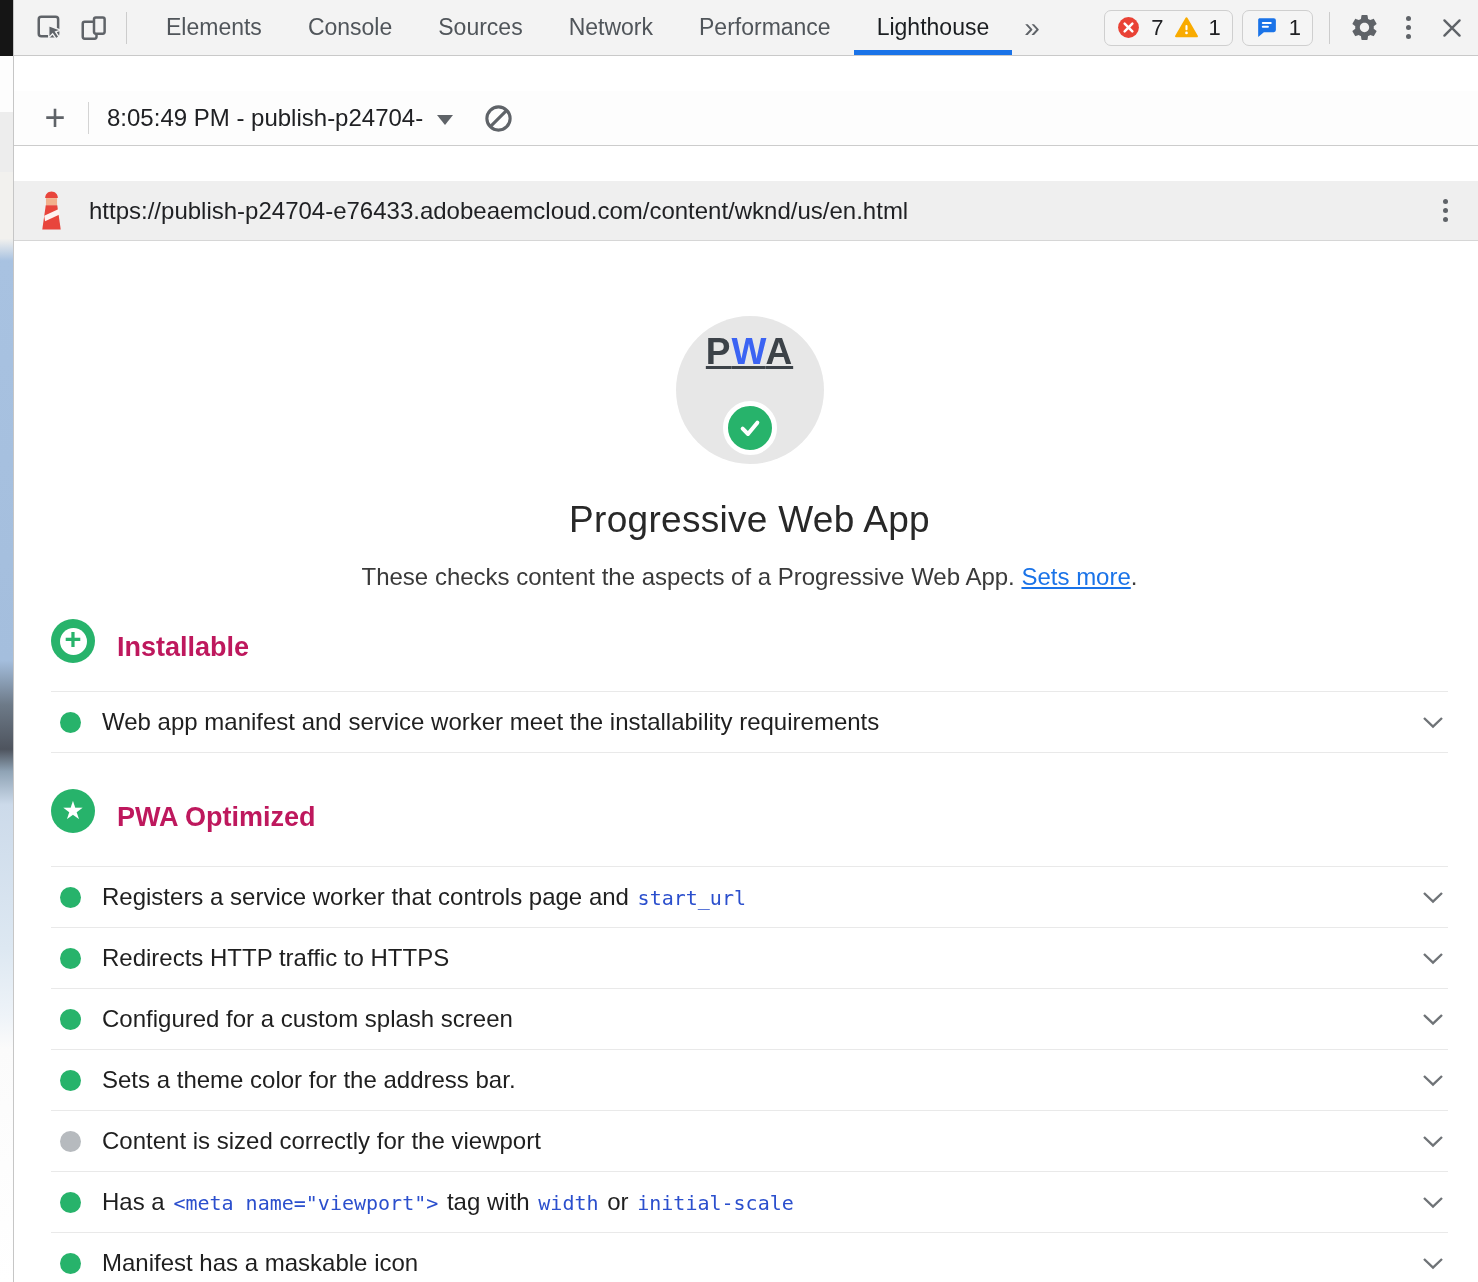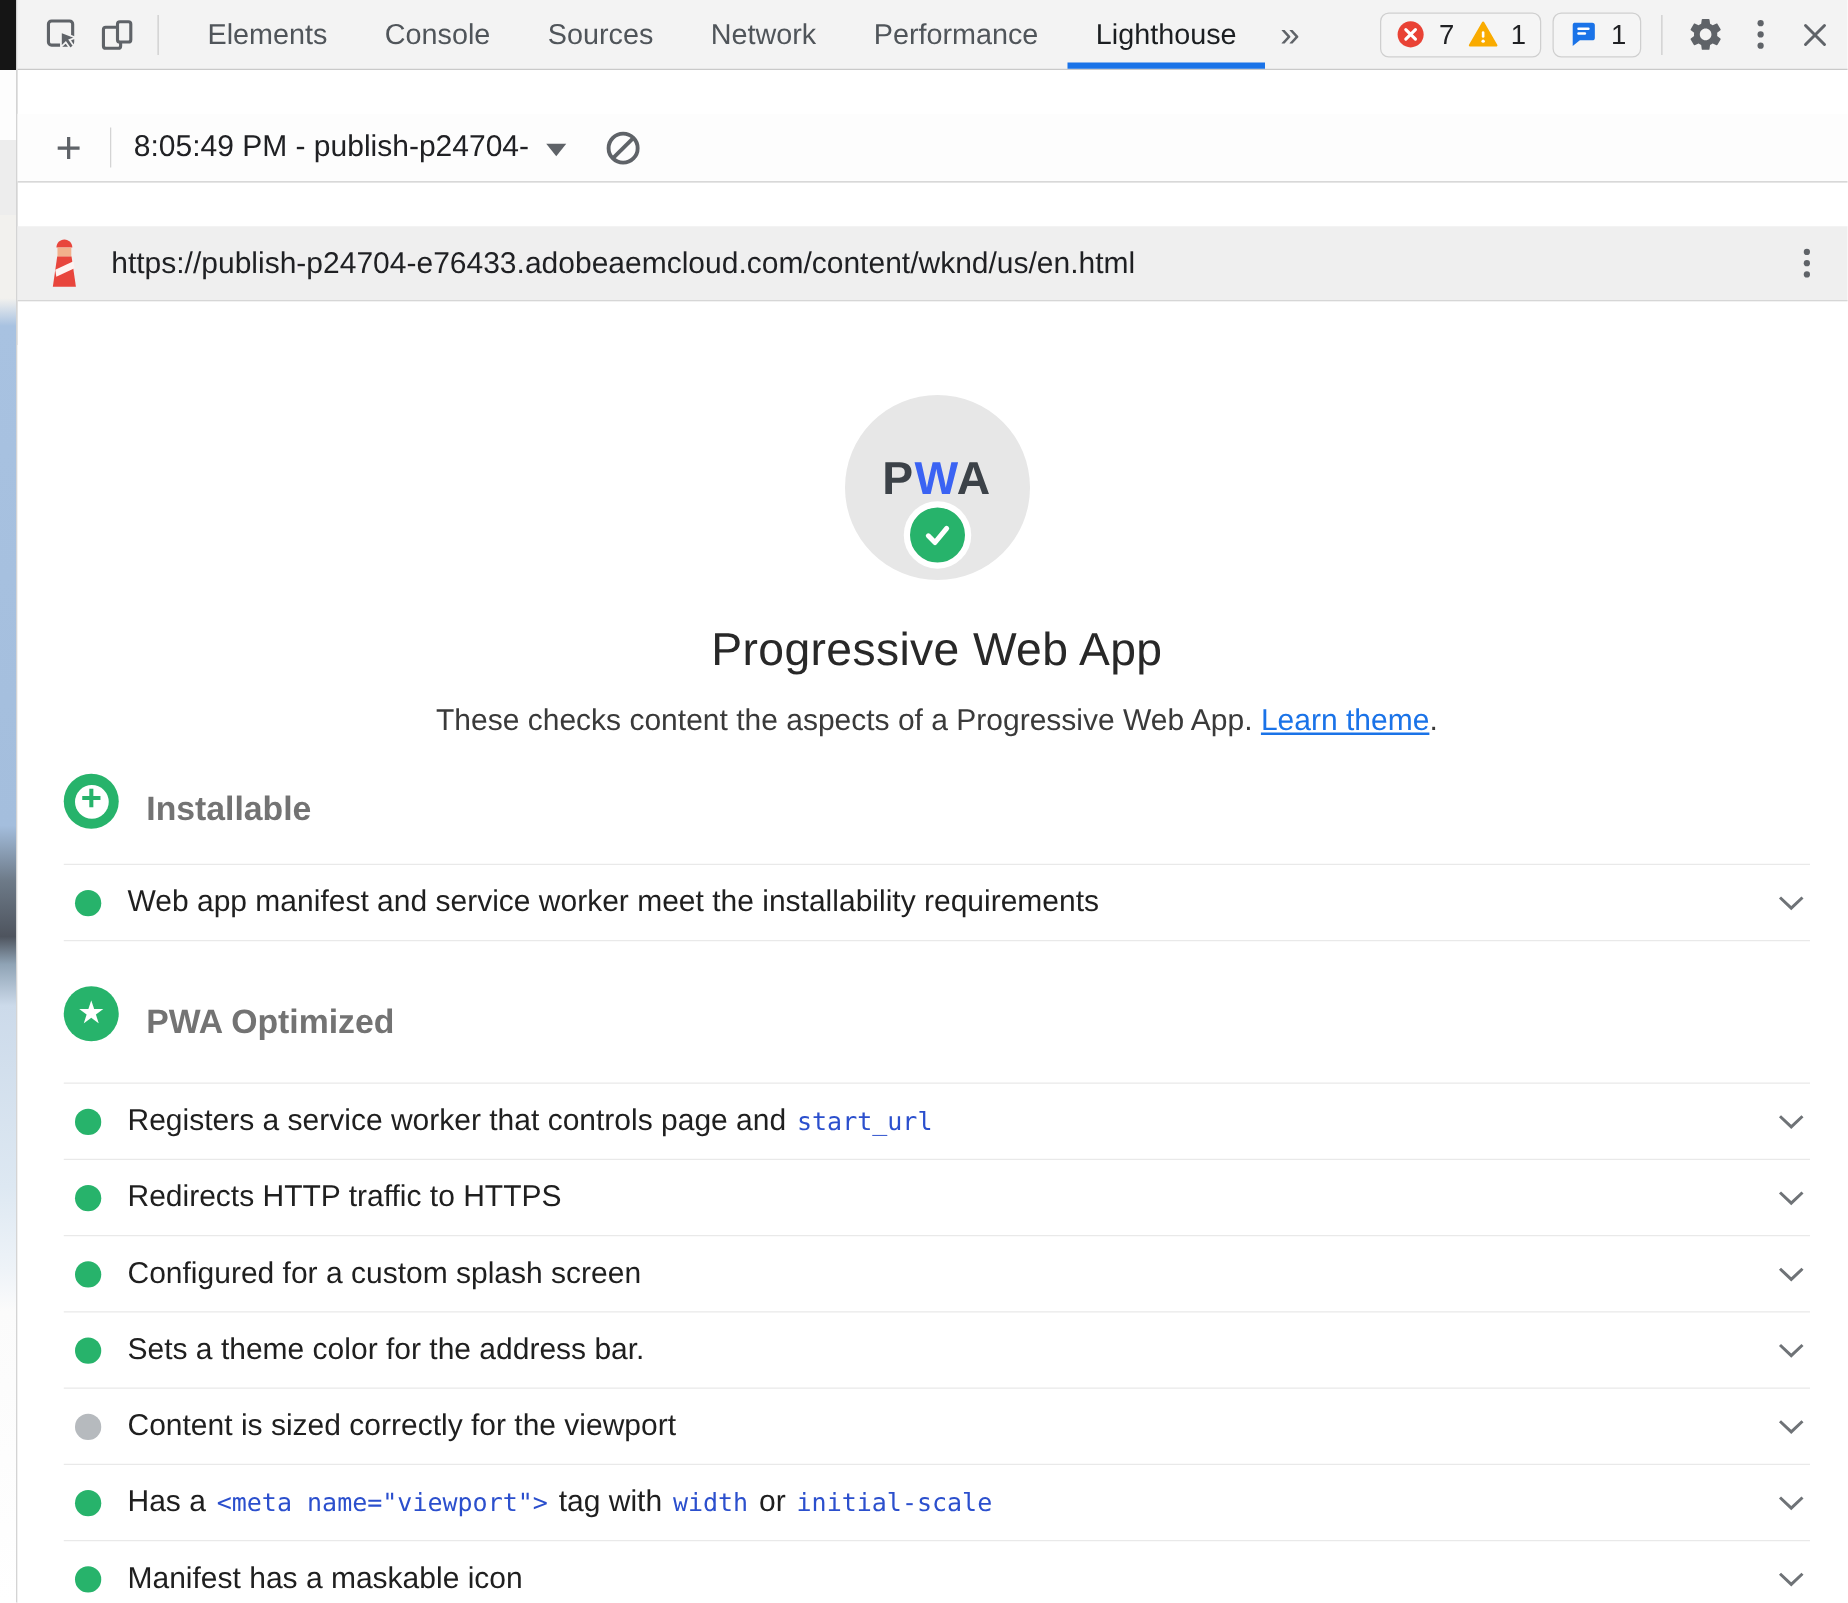--- a/index.html
+++ b/index.html
@@ -59,39 +59,39 @@
   .urlbar{height:60px;min-height:60px;background:#efefef;border-bottom:1px solid #d6d6d6;
     display:flex;align-items:center;}
   .lh-icon{margin:0 24px 0 24px;display:flex;}
   .url-text{font-size:24px;color:#1f2023;flex:1;white-space:nowrap;overflow:hidden;}
   .url-kebab{margin-right:30px;cursor:pointer;}
 
   
   .report{flex:1;background:#fff;overflow:hidden;padding:0 30px 0 37px;}
   .pwa-badge{width:148px;height:148px;border-radius:50%;background:#e7e7e7;margin:40px auto 0;
     position:relative;display:flex;flex-direction:column;align-items:center;}
-  .pwa-text{margin-top:46px;font-size:37px;font-weight:800;letter-spacing:1px;color:#3c4248;}
+  .pwa-text{margin-top:15px;font-size:37px;font-weight:800;letter-spacing:1px;color:#3c4248;text-decoration:underline;}
   .pwa-text .w{color:var(--pwa-w-blue);}
   .pwa-check{position:absolute;bottom:9px;left:50%;transform:translateX(-50%);
     width:54px;height:54px;border-radius:50%;background:var(--pass-green);
     border:5px solid #fff;display:flex;align-items:center;justify-content:center;}
   .report-title{text-align:center;font-size:37px;font-weight:400;color:#282828;margin-top:35px;letter-spacing:.3px;}
   .report-subtitle{text-align:center;font-size:24px;color:#3a3a3a;margin-top:22px;}
   .learn-more{color:var(--link-blue);text-decoration:underline;cursor:pointer;}
 
   .section-header{display:flex;align-items:center;}
   .section-header.installable{padding:28px 0 28px;}
   .section-header.pwa-optimized{padding:36px 0 33px;}
   .section-icon{width:44px;height:44px;border-radius:50%;background:var(--pass-green);
     display:flex;align-items:center;justify-content:center;position:relative;flex:none;}
   .plus-circle-icon::before{content:"";position:absolute;width:27px;height:27px;border-radius:50%;background:#fff;}
   .plus-circle-icon::after{content:"+";position:relative;color:var(--pass-green);
     font-size:29px;font-weight:700;line-height:1;margin-top:-3px;}
   .star-circle-icon::after{content:"★";color:#fff;font-size:25px;line-height:1;margin-top:-2px;}
-  .section-heading{font-size:27px;font-weight:700;color:#737373;margin-left:22px;margin-top:12px;}
+  .section-heading{font-size:27px;font-weight:700;color:#be185d;margin-left:22px;margin-top:12px;}
 
   .audit-list{border-top:1px solid #e9e9e9;text-align:center;}
   .audit-row{height:61px;display:flex;align-items:center;border-bottom:1px solid #e9e9e9;cursor:pointer;}
   .dot{width:21px;height:21px;border-radius:50%;margin:0 21px 0 9px;flex:none;}
   .dot.pass{background:var(--pass-green);}
   .dot.info{background:var(--info-gray);}
   .audit-text{font-size:24px;font-weight:500;color:#1f1f1f;white-space:nowrap;}
   .audit-text .code{font-family:"DejaVu Sans Mono",monospace;font-size:20px;font-weight:400;
     color:var(--code-blue);padding:0 2px;}
   .row-chevron{margin-left:auto;margin-right:4px;display:flex;flex:none;}
@@ -215,21 +215,21 @@
     <div class="pwa-badge">
       <div class="pwa-text"><span>P</span><span class="w">W</span><span>A</span></div>
       <div class="pwa-check">
         <svg width="32" height="32" viewBox="0 0 24 24">
           <path d="M6.5 12.5 l4 4 7-8.5" fill="none" stroke="#fff" stroke-width="3" stroke-linecap="round" stroke-linejoin="round"></path>
         </svg>
       </div>
     </div>
 
     <h1 class="report-title">Progressive Web App</h1>
-    <p class="report-subtitle"><span>These checks content the aspects of a Progressive Web App. </span><a class="learn-more">Learn theme</a><span>.</span></p>
+    <p class="report-subtitle"><span>These checks content the aspects of a Progressive Web App. </span><a class="learn-more">Sets more</a><span>.</span></p>
 
     <div>
   <section>
     <div class="section-header installable">
       <span class="section-icon plus-circle-icon"></span>
       <span class="section-heading">Installable</span>
     </div>
     <div class="audit-list">
   <div class="audit-row">
     <span class="dot pass"></span>

